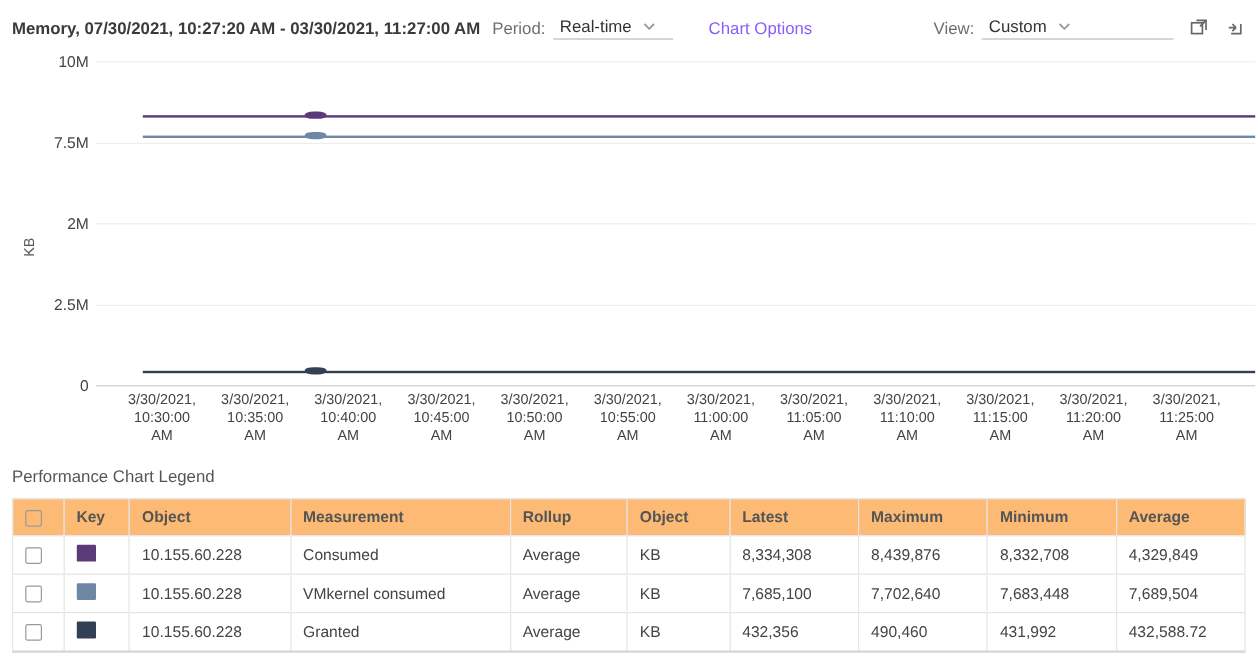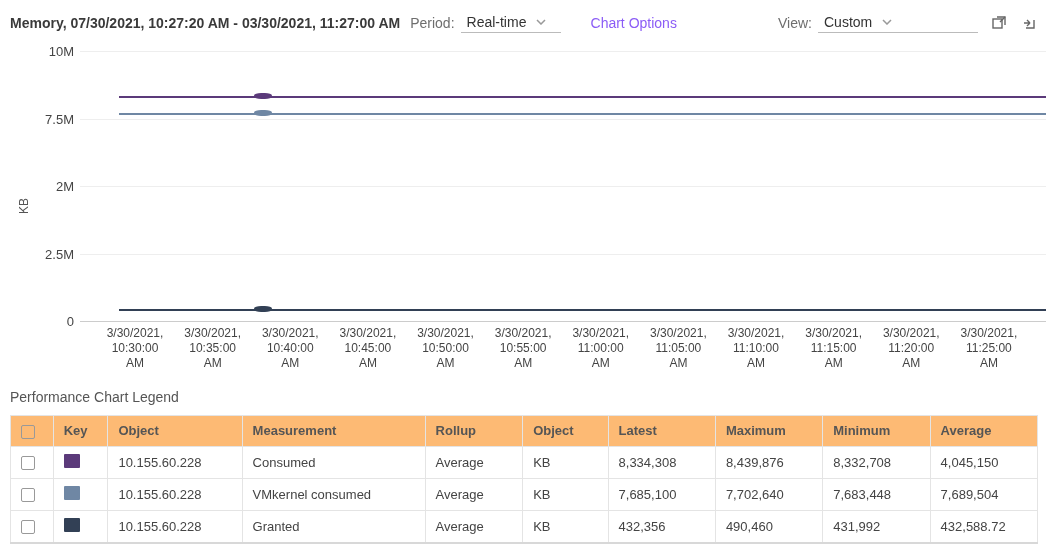--- a/index.html
+++ b/index.html
@@ -320,21 +320,21 @@
       <tr>
         <td><span class="cb"></span></td>
         <td class="swatch-cell"><span class="swatch" style="background:#5b3a7a"></span></td>
         <td>10.155.60.228</td>
         <td>Consumed</td>
         <td>Average</td>
         <td>KB</td>
         <td class="num">8,334,308</td>
         <td class="num">8,439,876</td>
         <td class="num">8,332,708</td>
-        <td class="num">4,045,150</td>
+        <td class="num">4,329,849</td>
       </tr>
       <tr>
         <td><span class="cb"></span></td>
         <td class="swatch-cell"><span class="swatch" style="background:#6f87a4"></span></td>
         <td>10.155.60.228</td>
         <td>VMkernel consumed</td>
         <td>Average</td>
         <td>KB</td>
         <td class="num">7,685,100</td>
         <td class="num">7,702,640</td>

